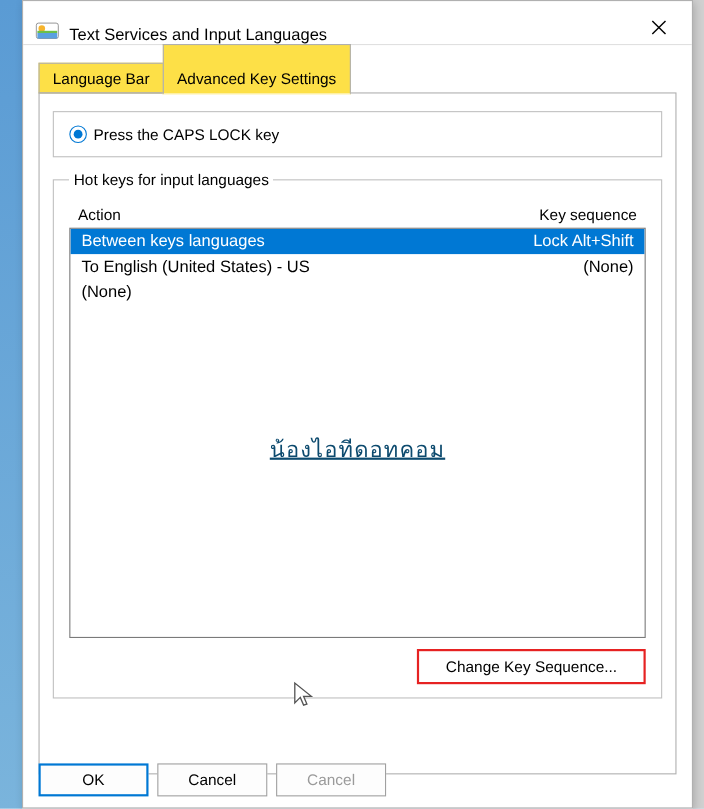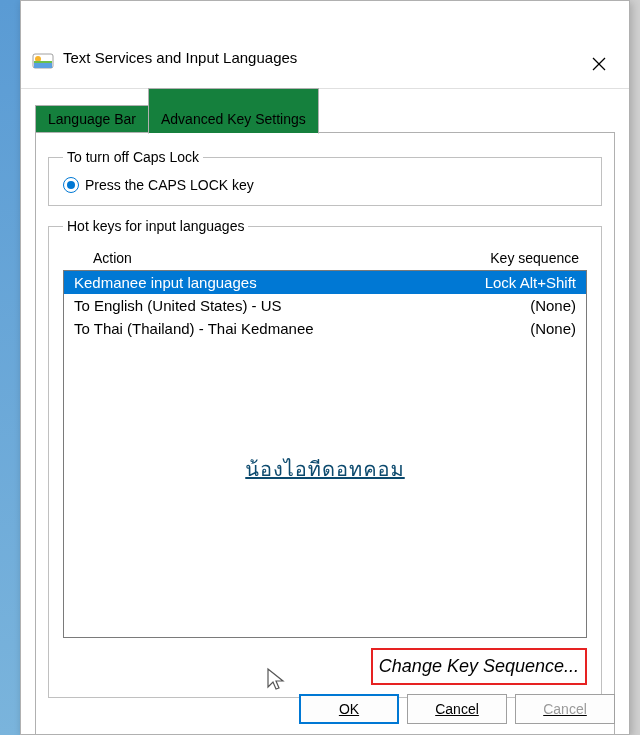--- a/index.html
+++ b/index.html
@@ -14,43 +14,42 @@
       width: 610px;
       height: 735px;
       background: #ffffff;
       border: 1px solid #b0b0b0;
       box-shadow: 2px 2px 8px rgba(0,0,0,0.2);
     }
 
     .titlebar {
       height: 40px;
       display: flex;
-      align-items: flex-start;
+      align-items: flex-end;
       padding: 0 8px 0 10px;
       border-bottom: 1px solid #e0e0e0;
-      margin-top: 48px;
     }
     .titlebar .icon-wrap {
       width: 24px; height: 24px; margin-right: 8px;
       display: flex; align-items: center; justify-content: center;
     }
     .titlebar-title { font-size: 15px; color: #000; flex: 1; }
     .close-btn {
       width: 44px; height: 30px;
       display: flex; align-items: center; justify-content: center;
       cursor: pointer;
     }
 
     .dialog-body { padding: 14px 14px 10px 14px; }
 
     .tabs { display: flex; align-items: flex-end; position: relative; height: 30px; }
     .tab {
       padding: 5px 12px;
       font-size: 14px;
-      background: #15803d;
+      background: #fde047;
       border: 1px solid #b0b0b0;
       border-bottom: 1px solid #b0b0b0;
       position: relative;
       cursor: pointer;
       margin-right: -1px;
     }
     .tab.active {
       border-bottom: 1px solid #fff;
       z-index: 2;
       padding-top: 22px;
@@ -79,21 +78,21 @@
       width: 16px; height: 16px; border-radius: 50%;
       border: 1.5px solid #666;
       display: flex; align-items: center; justify-content: center;
     }
     .radio-item.selected .radio-circle { border-color: #0078d4; }
     .radio-item.selected .radio-dot {
       width: 8px; height: 8px; border-radius: 50%; background: #0078d4;
     }
 
     .hotkeys-fieldset { height: 480px; display: flex; flex-direction: column; }
-    .list-header { display: flex; justify-content: space-between; font-size: 14px; padding: 4px 8px; margin-left: 22px; }
+    .list-header { display: flex; justify-content: space-between; font-size: 14px; padding: 4px 8px; }
     .list-box {
       border: 1px solid #7a7a7a;
       flex: 1;
       background: #fff;
       overflow: hidden;
       position: relative;
     }
     .list-row {
       display: flex; justify-content: space-between;
       font-size: 15px;
@@ -118,43 +117,40 @@
     .watermark .wm2 {
       font-size: 20px; color: #0c4a6e;
       letter-spacing: 1px;
       text-shadow: 0 1px 0 #fff;
       text-decoration: underline;
     }
 
     .change-seq-row { display: flex; justify-content: flex-end; margin-top: 10px; }
     .change-seq-btn {
       border: 2px solid #e62222;
-      padding: 6px 6px;
-      font-size: 18px;
+      padding: 6px 24px;
+      font-size: 14px;
       background: #fff;
       cursor: pointer;
-      font-style: italic;
     }
 
     .cursor-svg {
       position: absolute;
       left: 230px;
       bottom: 58px;
       pointer-events: none;
     }
 
     .dialog-footer {
       position: absolute;
       bottom: 10px;
       left: 0; right: 0;
       display: flex;
-      justify-content: flex-end;
       gap: 8px;
       padding: 0 14px;
-      text-decoration: underline;
     }
     .footer-btn {
       min-width: 100px;
       padding: 5px 18px;
       font-size: 14px;
       border: 1px solid #a0a0a0;
       background: #fdfdfd;
       cursor: pointer;
     }
     .footer-btn.primary { border: 2px solid #0078d4; }
@@ -188,48 +184,46 @@
 
   <div class="dialog-body">
     <div class="tabs">
       <div class="tab">Language Bar</div>
       <div class="tab active">Advanced Key Settings</div>
     </div>
 
     <div class="tab-panel">
 
       <fieldset>
-        <legend>To turn off Caps Lock</legend>
         <div class="radio-row">
           <label class="radio-item selected">
             <span class="radio-circle">
                 <span class="radio-dot"></span>
               </span>
             <span>Press the CAPS LOCK key</span>
           </label>
         </div>
       </fieldset>
 
       <fieldset class="hotkeys-fieldset">
         <legend>Hot keys for input languages</legend>
         <div class="list-header">
           <span>Action</span>
           <span>Key sequence</span>
         </div>
         <div class="list-box">
           <div class="list-row selected">
-            <span>Kedmanee input languages</span>
+            <span>Between keys languages</span>
             <span>Lock Alt+Shift</span>
           </div>
           <div class="list-row">
             <span>To English (United States) - US</span>
             <span>(None)</span>
           </div>
           <div class="list-row">
-            <span>To Thai (Thailand) - Thai Kedmanee</span>
             <span>(None)</span>
           </div>
 
           <div class="watermark">
             <div class="wm2">น้องไอทีดอทคอม</div>
           </div>
         </div>
 
         <div class="change-seq-row">
           <button class="change-seq-btn">Change Key Sequence...</button>

